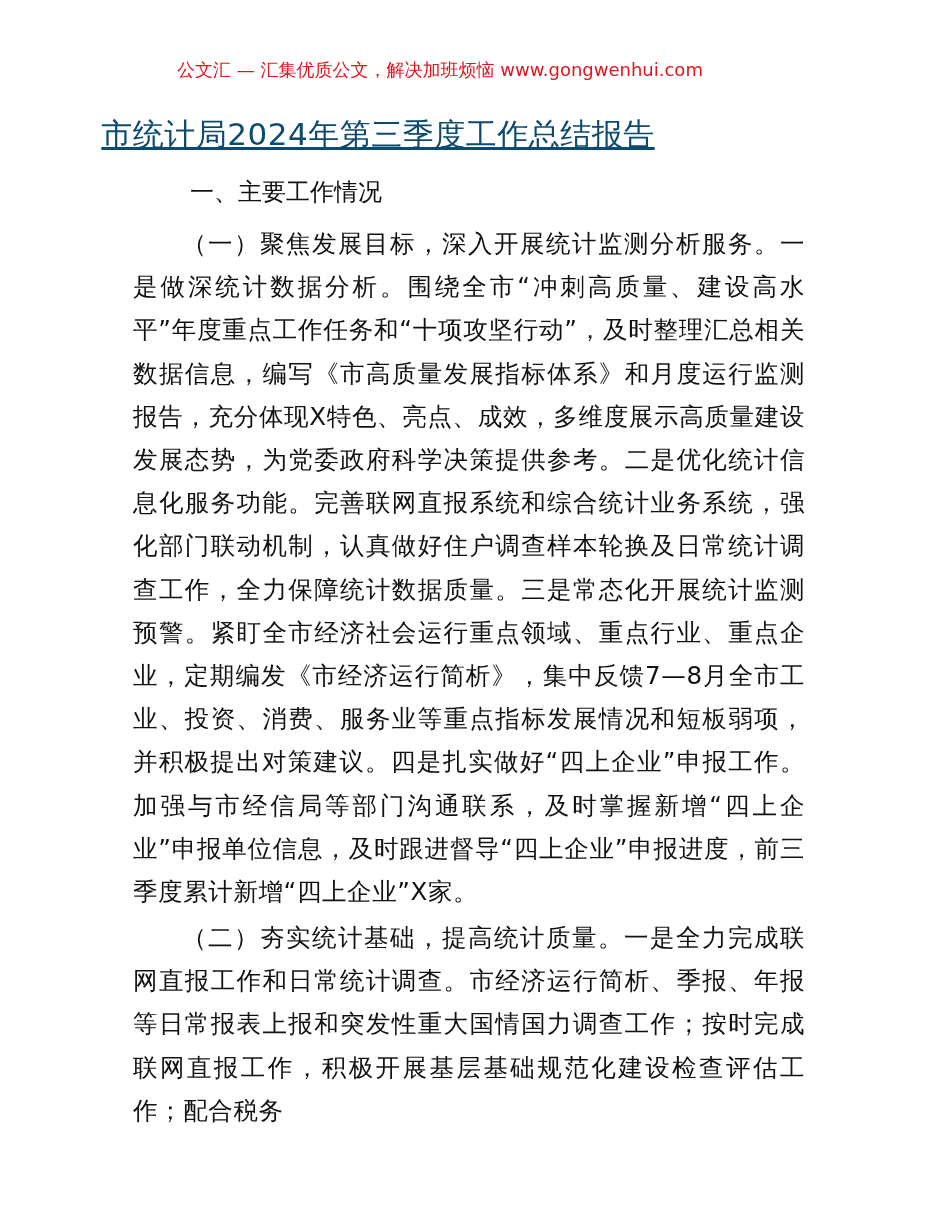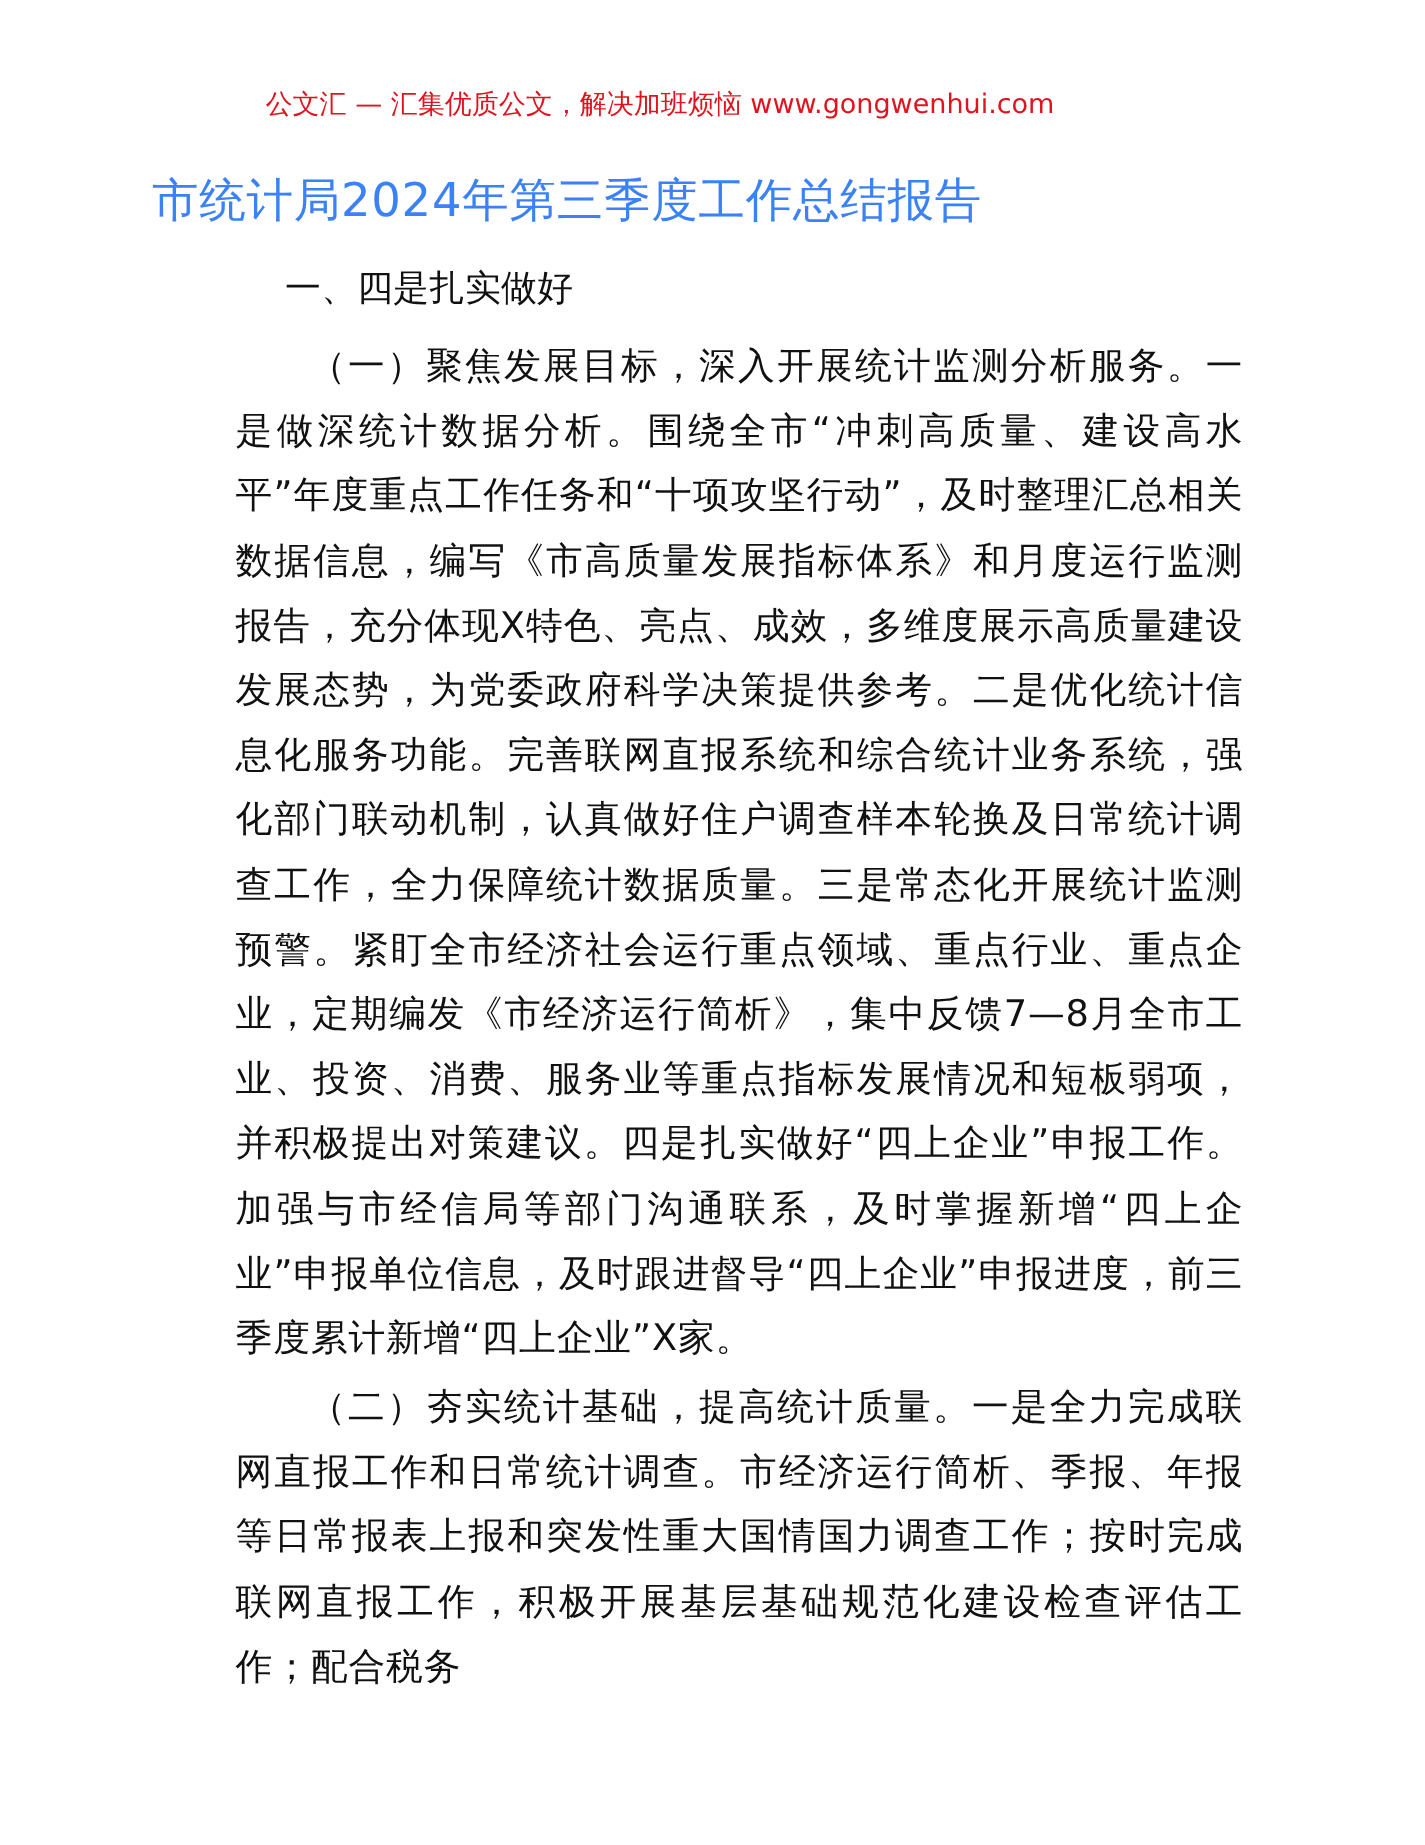--- a/index.html
+++ b/index.html
@@ -1,32 +1,32 @@
 <!DOCTYPE html>
 <html><head>
 <meta charset="utf-8">
 <style>
   html, body { margin:0; padding:0; background:#ffffff; }
   body { width:950px; height:1230px; position:relative; overflow:hidden; font-family:"DejaVu Sans", "Liberation Sans", sans-serif; color:#111; }
   .banner { position:absolute; top:58px; left:0; width:880px; text-align:center; font-size:18px; color:#e0141e; letter-spacing:0px; line-height:24px; }
-  .title { position:absolute; top:112px; left:0; width:756px; text-align:center; font-size:31px; line-height:44px; color:#3b82f6; letter-spacing:0.5px; }
+  .title { position:absolute; top:112px; left:0; width:756px; text-align:center; font-size:31px; line-height:44px; color:#0c4a6e; letter-spacing:0.5px;text-decoration:underline; }
   .section-h { position:absolute; top:172px; left:190px; font-size:24px; line-height:40px; color:#111; }
-  .body { position:absolute; left:157px; width:672px; font-size:24.5px; line-height:43.2px; text-align:justify; text-justify:inter-character; color:#111; letter-spacing:0.6px; }
+  .body { position:absolute; left:133px; width:672px; font-size:24.5px; line-height:43.2px; text-align:justify; text-justify:inter-character; color:#111; letter-spacing:0.6px; }
   .body p { margin:0; text-indent:2em; }
   #p1 { top:222px; }
   #p2 { top:916px; }
 </style>
 </head>
 <body>
 
 <div class="banner">公文汇 — 汇集优质公文，解决加班烦恼 www.gongwenhui.com</div>
 
 <div class="title">市统计局2024年第三季度工作总结报告</div>
 
-<div class="section-h">一、四是扎实做好</div>
+<div class="section-h">一、主要工作情况</div>
 
 <div class="body" id="p1">
   <p>（一）聚焦发展目标，深入开展统计监测分析服务。一是做深统计数据分析。围绕全市“冲刺高质量、建设高水平”年度重点工作任务和“十项攻坚行动”，及时整理汇总相关数据信息，编写《市高质量发展指标体系》和月度运行监测报告，充分体现X特色、亮点、成效，多维度展示高质量建设发展态势，为党委政府科学决策提供参考。二是优化统计信息化服务功能。完善联网直报系统和综合统计业务系统，强化部门联动机制，认真做好住户调查样本轮换及日常统计调查工作，全力保障统计数据质量。三是常态化开展统计监测预警。紧盯全市经济社会运行重点领域、重点行业、重点企业，定期编发《市经济运行简析》，集中反馈7—8月全市工业、投资、消费、服务业等重点指标发展情况和短板弱项，并积极提出对策建议。四是扎实做好“四上企业”申报工作。加强与市经信局等部门沟通联系，及时掌握新增“四上企业”申报单位信息，及时跟进督导“四上企业”申报进度，前三季度累计新增“四上企业”X家。</p>
 </div>
 
 <div class="body" id="p2">
   <p>（二）夯实统计基础，提高统计质量。一是全力完成联网直报工作和日常统计调查。市经济运行简析、季报、年报等日常报表上报和突发性重大国情国力调查工作；按时完成联网直报工作，积极开展基层基础规范化建设检查评估工作；配合税务</p>
 </div>
 
 </body></html>

